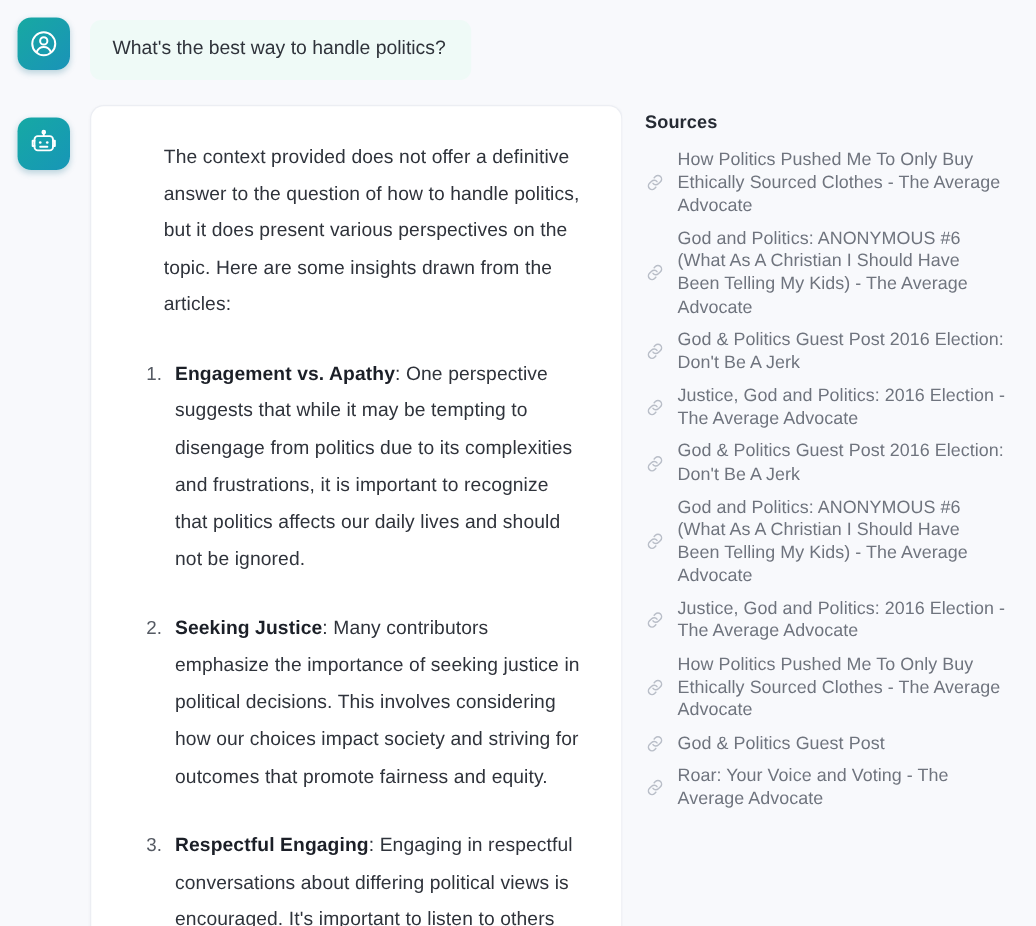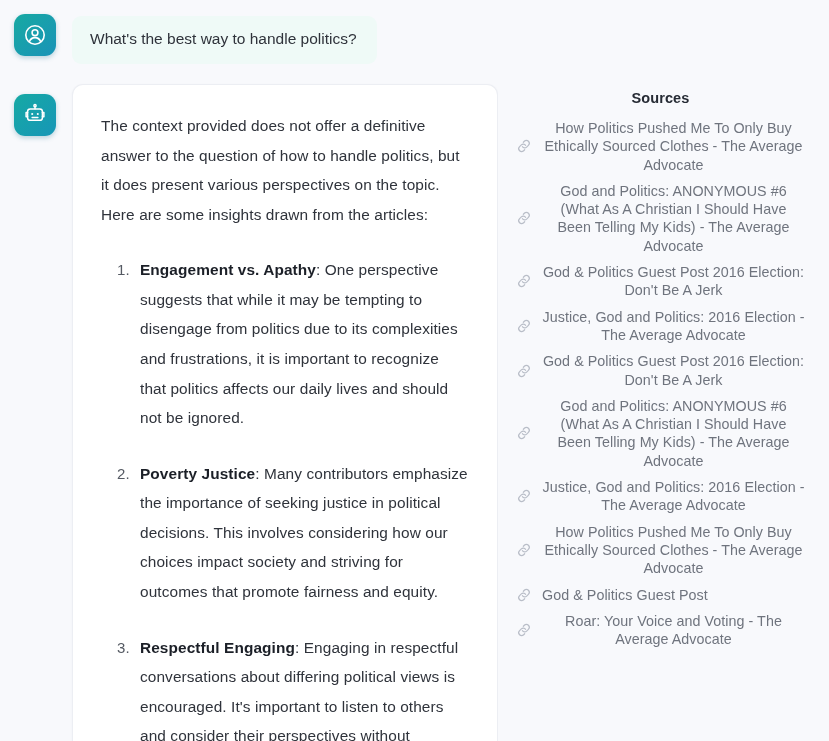--- a/index.html
+++ b/index.html
@@ -95,20 +95,21 @@
     padding: 26px 28px 0 28px;
     min-height: 655px;
     max-width: 427px;
   }
 
   .bot-intro {
     font-size: 15.4px;
     line-height: 1.92;
     color: #2f333b;
     letter-spacing: 0.1px;
+    margin-left: 30px;
   }
 
   ol.bot-list {
     margin: 26px 0 0 0;
     padding-left: 33px;
     list-style: decimal;
   }
   ol.bot-list > li {
     font-size: 15.4px;
     line-height: 1.92;
@@ -122,21 +123,20 @@
     font-size: 15px;
   }
   ol.bot-list b { font-weight: 700; color: #1b1f27; }
 
   
   .sources-col {
     flex: 1 1 auto;
     height: 741px;
     padding: 90px 24px 0 18px;
     overflow: hidden;
-    text-align: center;
   }
 
   .sources-title {
     font-size: 14.5px;
     font-weight: 700;
     color: #262b34;
     margin-bottom: 13px;
     letter-spacing: 0.1px;
   }
 
@@ -195,21 +195,21 @@
       </div>
 
       <div class="bot-card">
         <div class="bot-intro">The context provided does not offer a definitive answer to the question of how to handle politics, but it does present various perspectives on the topic. Here are some insights drawn from the articles:</div>
 
         <ol class="bot-list">
           <li>
             <b>Engagement vs. Apathy</b><span>: One perspective suggests that while it may be tempting to disengage from politics due to its complexities and frustrations, it is important to recognize that politics affects our daily lives and should not be ignored.</span>
           </li>
           <li>
-            <b>Poverty Justice</b><span>: Many contributors emphasize the importance of seeking justice in political decisions. This involves considering how our choices impact society and striving for outcomes that promote fairness and equity.</span>
+            <b>Seeking Justice</b><span>: Many contributors emphasize the importance of seeking justice in political decisions. This involves considering how our choices impact society and striving for outcomes that promote fairness and equity.</span>
           </li>
           <li>
             <b>Respectful Engaging</b><span>: Engaging in respectful conversations about differing political views is encouraged. It's important to listen to others and consider their perspectives without resorting to hostility.</span>
           </li>
         </ol>
       </div>
     </div>
   </div>
 
   <div class="sources-col">

